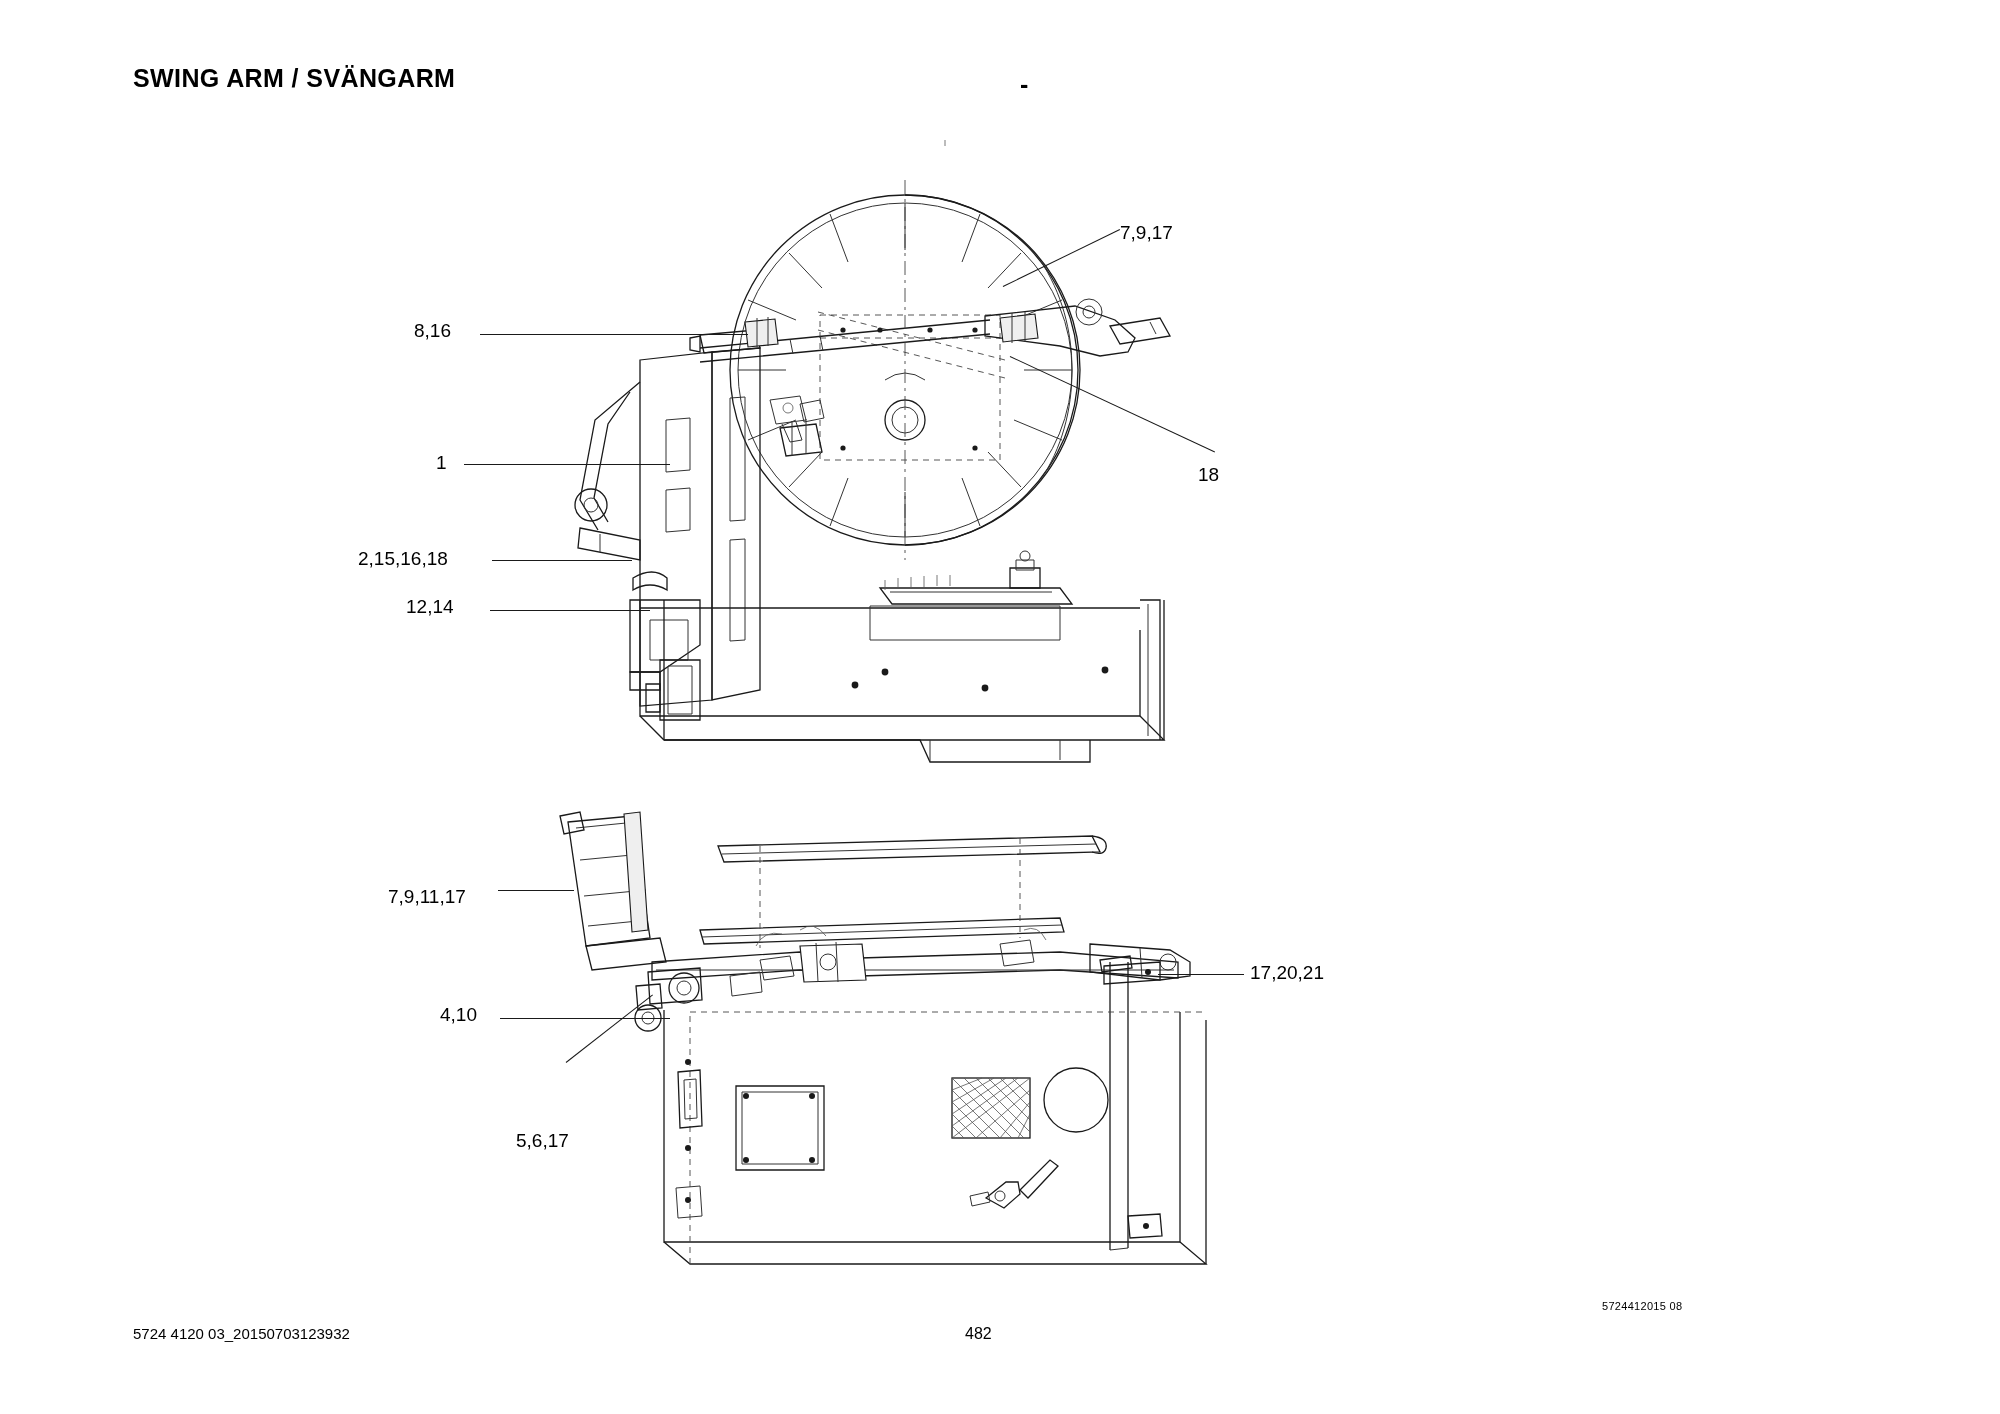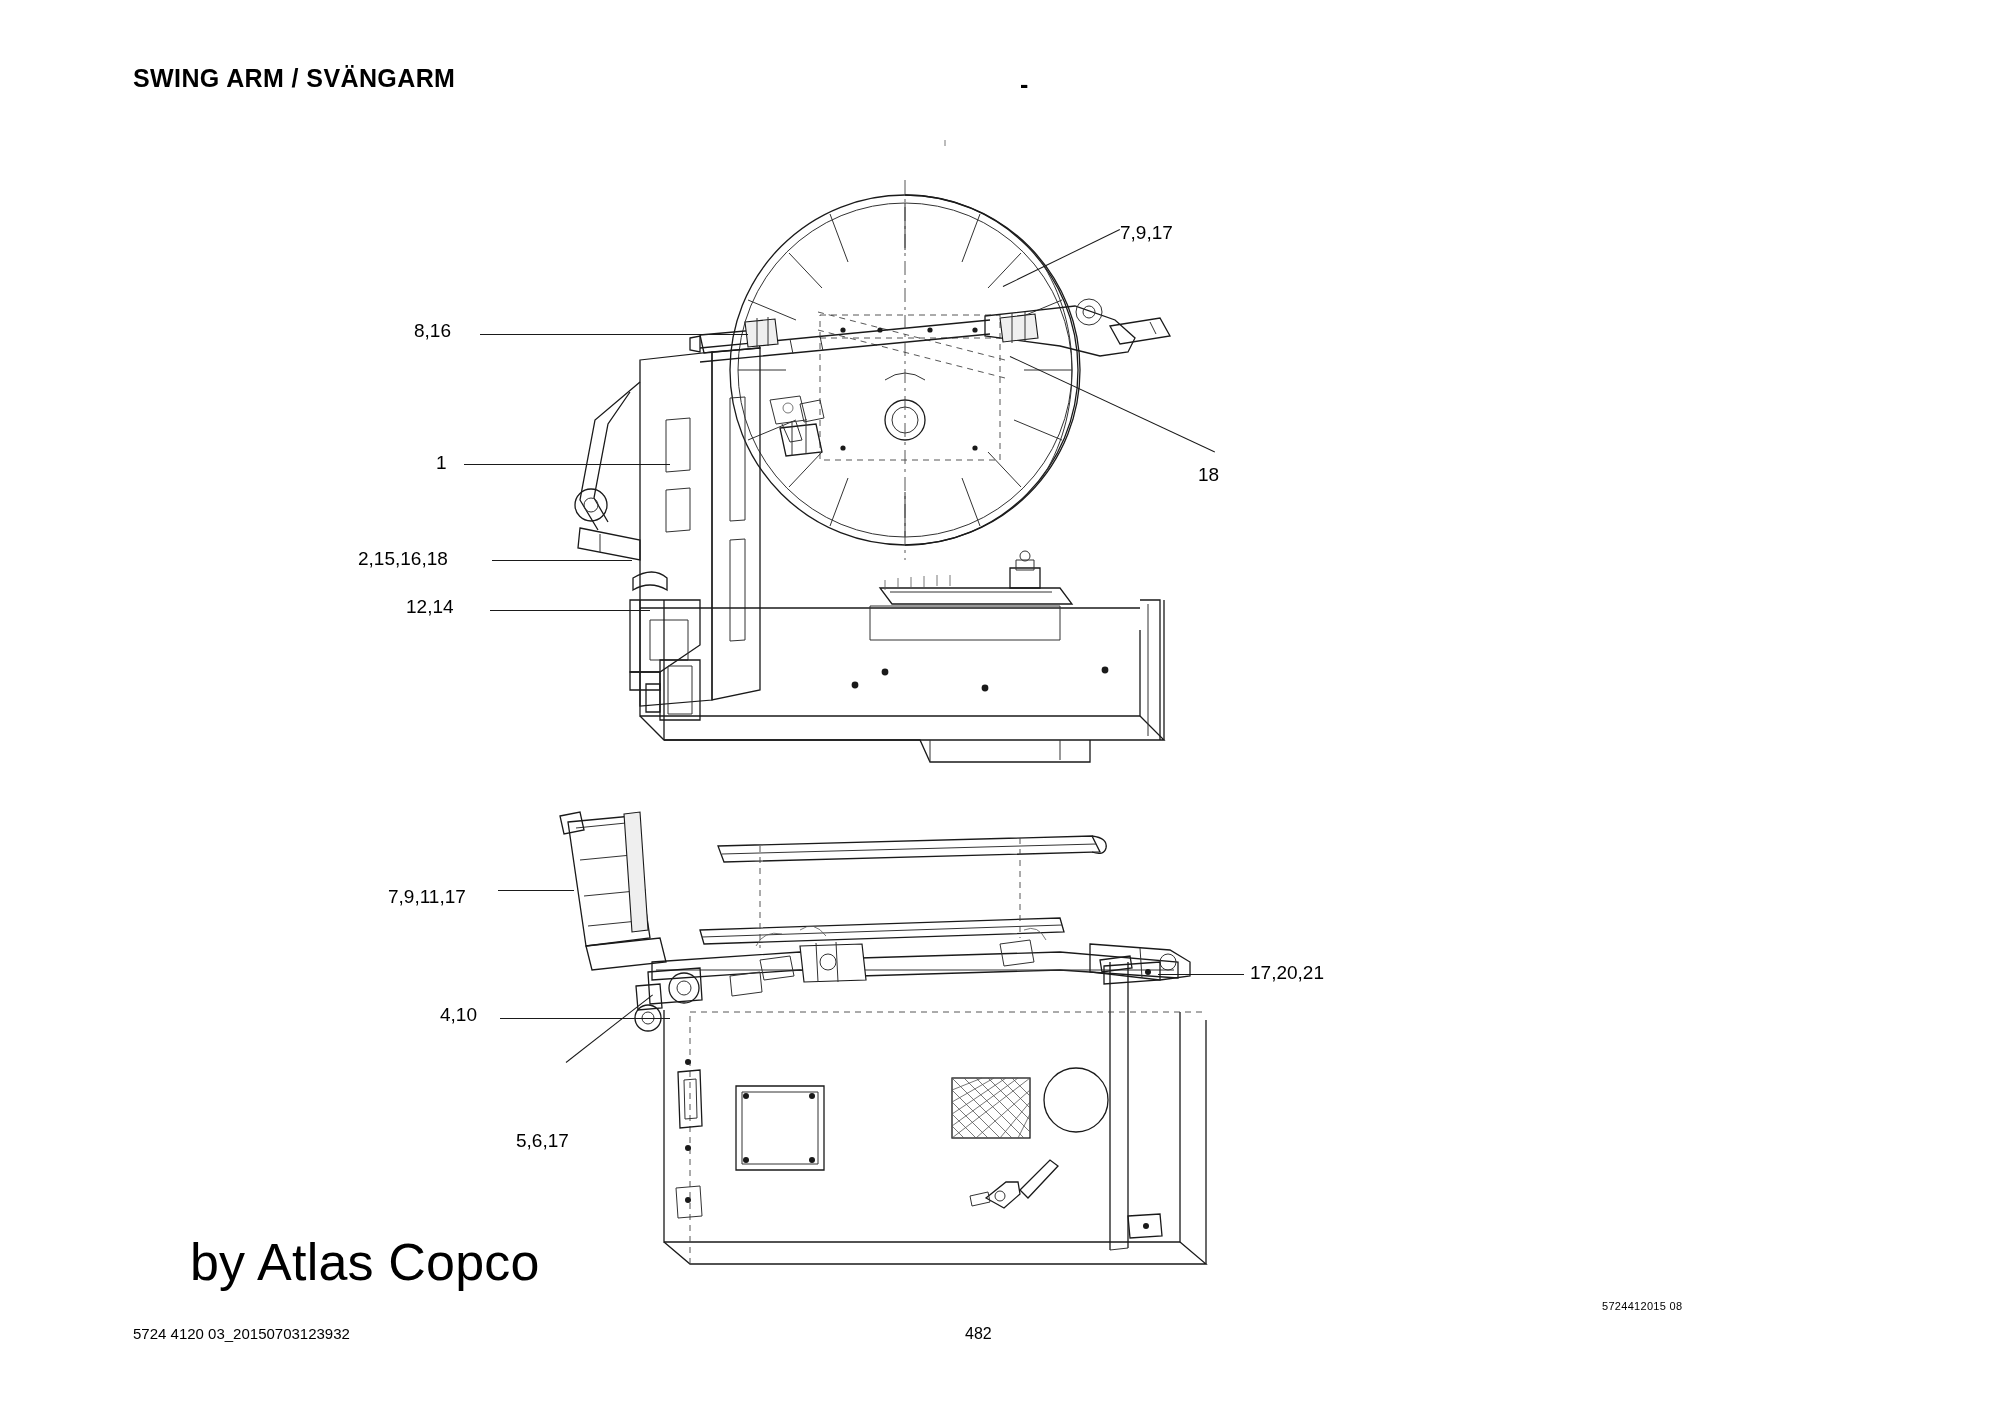--- a/index.html
+++ b/index.html
@@ -375,18 +375,17 @@
 
   <div class="callout" style="left:1250px; top:962px;">17,20,21</div>
   <div class="leader" style="left:1158px; top:974px; width:86px;"></div>
 
   <div class="callout" style="left:440px; top:1004px;">4,10</div>
   <div class="leader" style="left:500px; top:1018px; width:170px;"></div>
 
   <div class="callout" style="left:516px; top:1130px;">5,6,17</div>
   <div class="leader" style="left:566px; top:1062px; width:110px; transform: rotate(-38deg); transform-origin: left center;"></div>
 
-  <div class="brand">by Atlas Copco</div>
   <div class="footer-left">5724 4120 03_20150703123932</div>
   <div class="footer-center">482</div>
   <div class="doc-code">5724412015 08</div>
 
 </div>
 
 </body></html>

